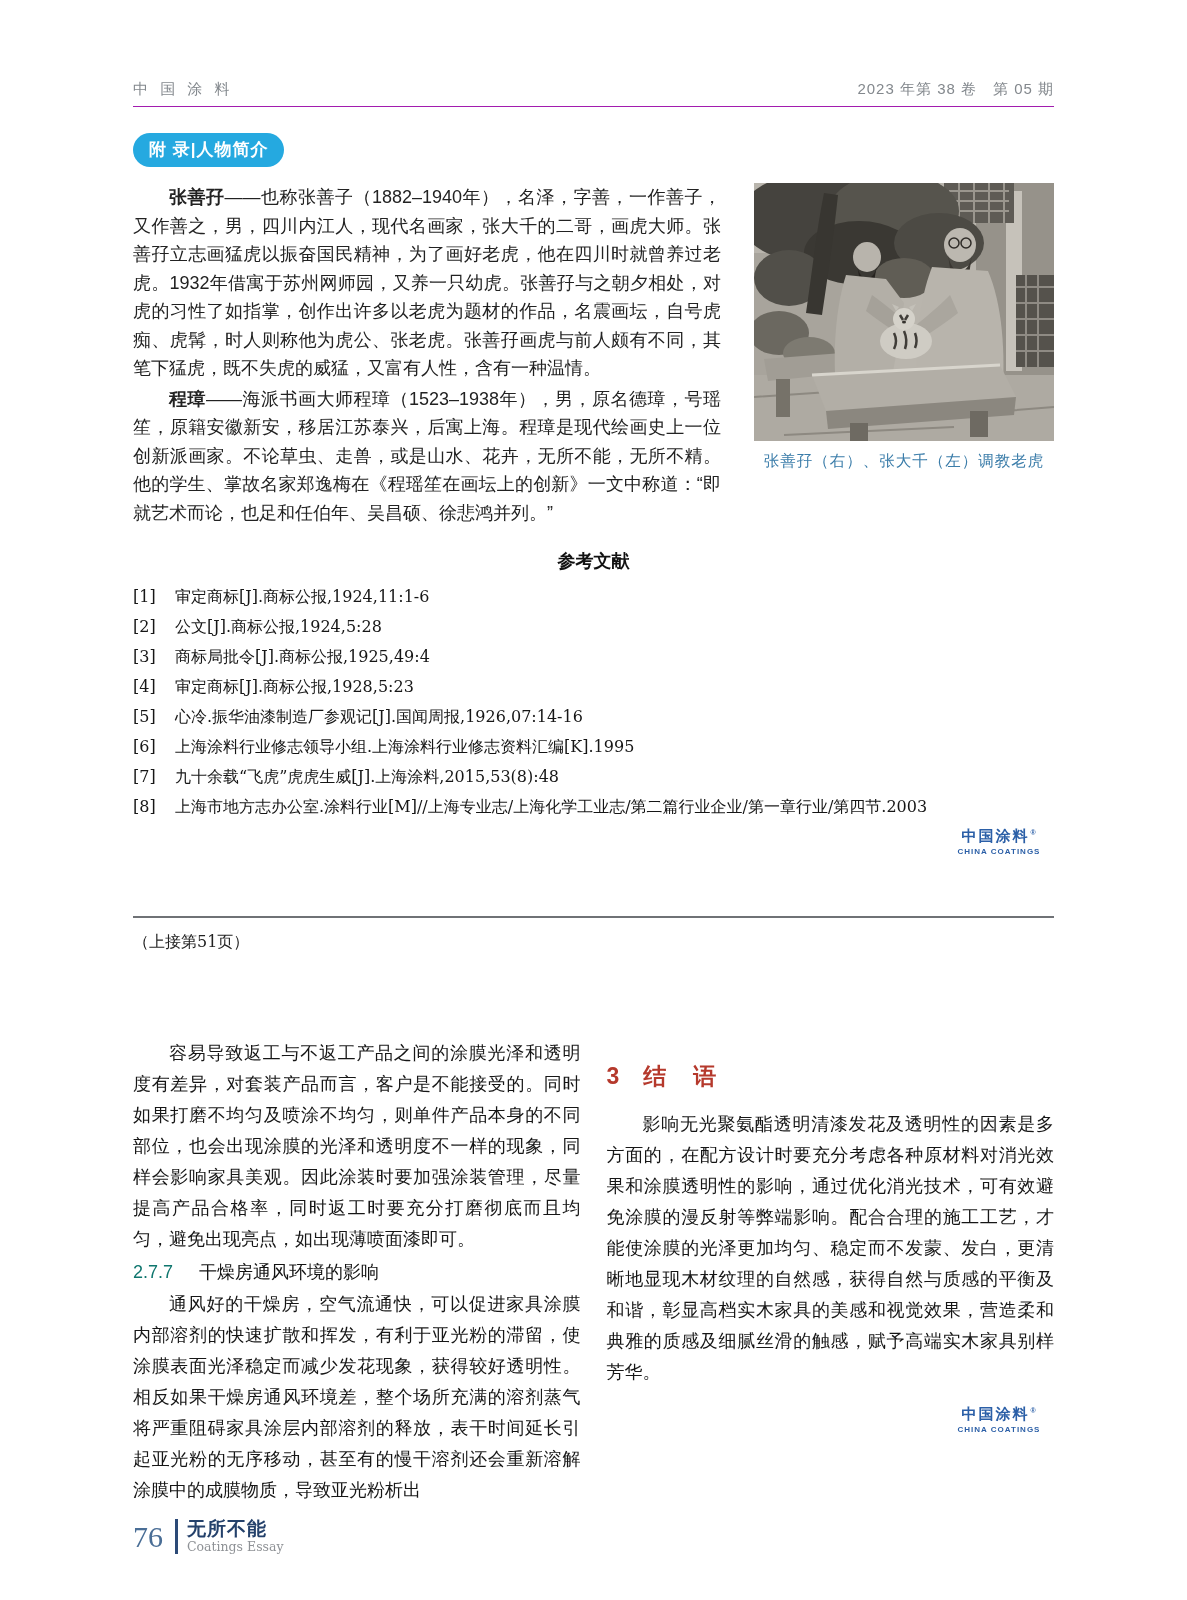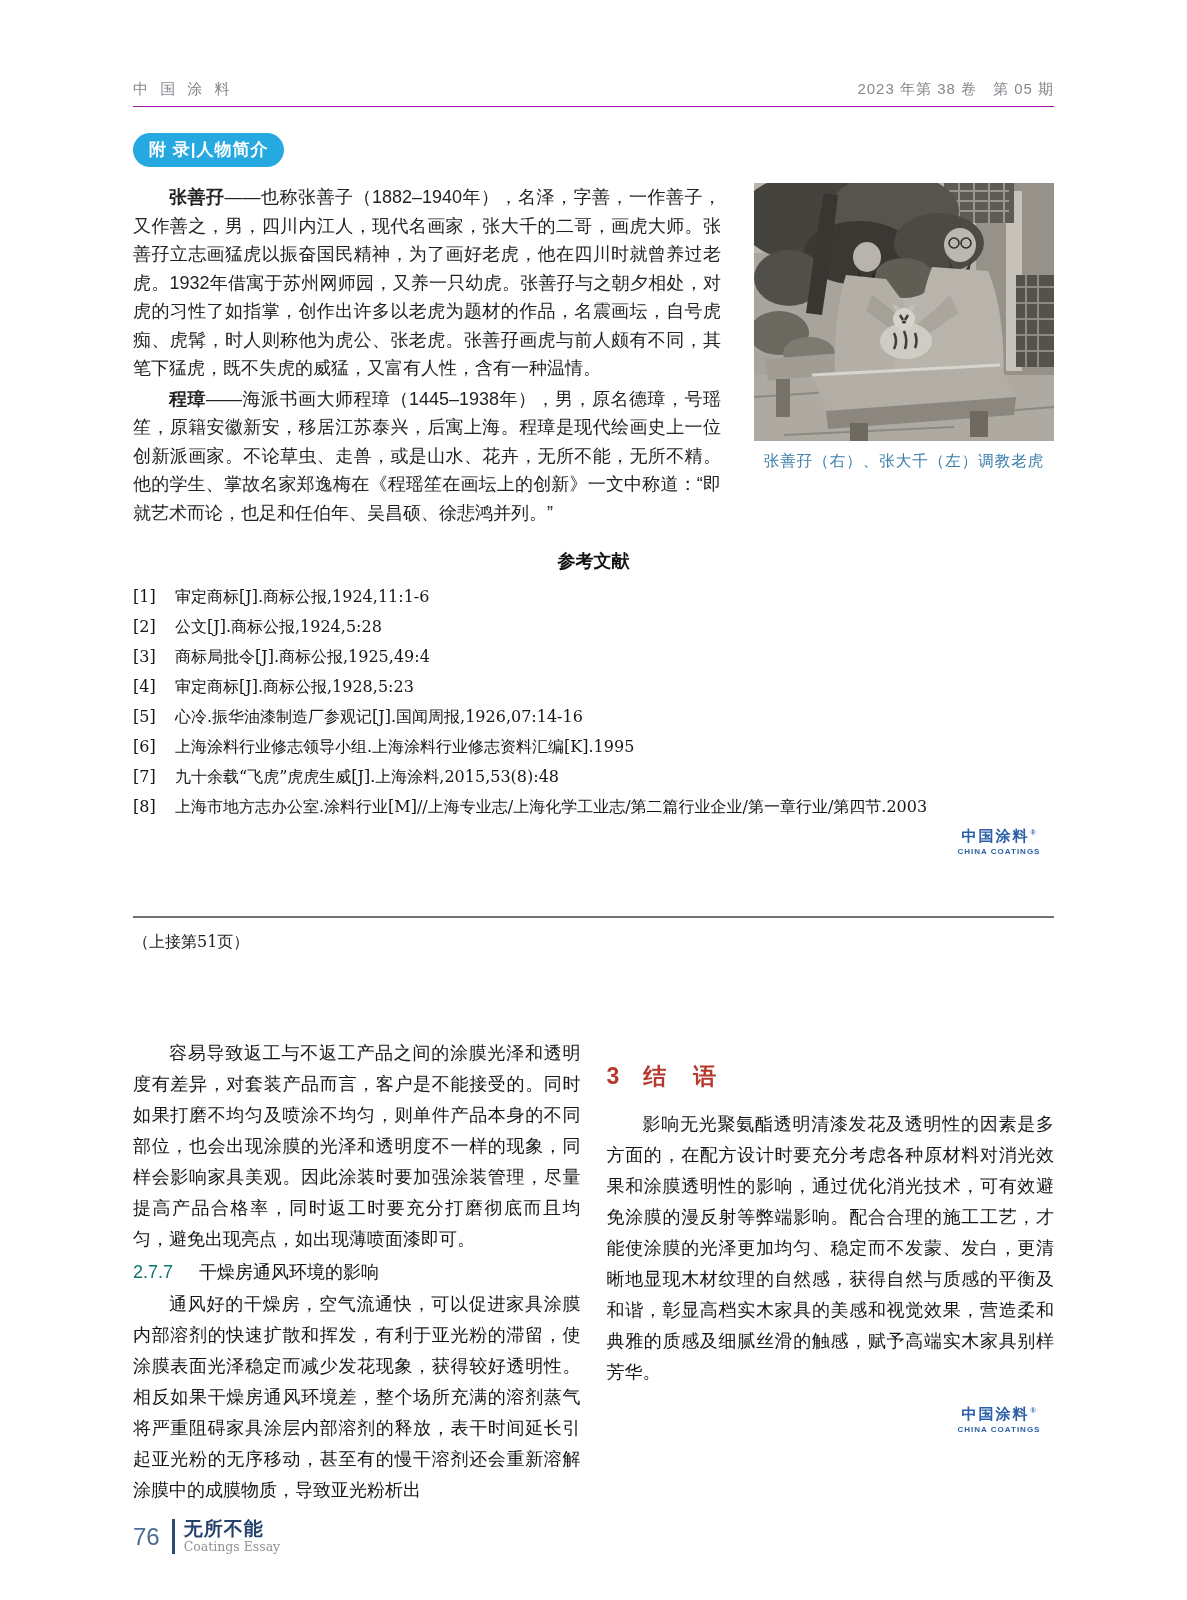--- a/index.html
+++ b/index.html
@@ -102,22 +102,22 @@
   .sechead { margin-top:24px; margin-bottom:16px; color:#b5392c; font-size:23px; font-weight:bold; }
   .sechead .num { margin-right:24px; }
   .sechead .txt { letter-spacing:2px; }
 
   
   .pagefoot {
     position:absolute; left:133px; bottom:46px;
     display:flex; align-items:center;
   }
   .pagefoot .pagenum {
-    color:#4a6e96; font-size:24px;
-    font-family:Liberation Sans, sans-serif;
+    color:#4a6e96; font-size:30px;
+    font-family:Liberation Serif, serif;
     margin-right:12px;
   }
   .pagefoot .colblock { border-left:3px solid #2c4a77; padding-left:9px; }
   .pagefoot .col-cn { color:#24416b; font-weight:bold; font-size:19px; letter-spacing:1px; line-height:20px; }
   .pagefoot .col-en {
     color:#8f9296; font-size:12.5px; line-height:15px;
     font-family:"DejaVu Serif","Liberation Serif",serif;
   }
 </style>
 </head>
@@ -129,21 +129,21 @@
     <div class="pagehead">
       <span class="jname">中 国 涂 料</span>
       <span class="issue">2023 年第 38 卷　第 05 期</span>
     </div>
 
     <div class="badge">附 录|人物简介</div>
 
     <div class="bio-row">
       <div class="bio-text">
         <p><b>张善孖</b><span>——也称张善子（1882–1940年），名泽，字善，一作善子，又作善之，男，四川内江人，现代名画家，张大千的二哥，画虎大师。张善孖立志画猛虎以振奋国民精神，为了画好老虎，他在四川时就曾养过老虎。1932年借寓于苏州网师园，又养一只幼虎。张善孖与之朝夕相处，对虎的习性了如指掌，创作出许多以老虎为题材的作品，名震画坛，自号虎痴、虎髯，时人则称他为虎公、张老虎。张善孖画虎与前人颇有不同，其笔下猛虎，既不失虎的威猛，又富有人性，含有一种温情。</span></p>
-        <p><b>程璋</b><span>——海派书画大师程璋（1445–1938年），男，原名德璋，号瑶笙，原籍安徽新安，移居江苏泰兴，后寓上海。程璋是现代绘画史上一位创新派画家。不论草虫、走兽，或是山水、花卉，无所不能，无所不精。他的学生、掌故名家郑逸梅在《程瑶笙在画坛上的创新》一文中称道：“即就艺术而论，也足和任伯年、吴昌硕、徐悲鸿并列。”</span></p>
+        <p><b>程璋</b><span>——海派书画大师程璋（1523–1938年），男，原名德璋，号瑶笙，原籍安徽新安，移居江苏泰兴，后寓上海。程璋是现代绘画史上一位创新派画家。不论草虫、走兽，或是山水、花卉，无所不能，无所不精。他的学生、掌故名家郑逸梅在《程瑶笙在画坛上的创新》一文中称道：“即就艺术而论，也足和任伯年、吴昌硕、徐悲鸿并列。”</span></p>
       </div>
 
       <figure class="photo-block">
         <div class="photo">
           <svg width="300" height="258" viewBox="0 0 300 258" xmlns="http://www.w3.org/2000/svg">
 
             <rect width="300" height="258" fill="#b9b5ad"></rect>
 
             <rect x="0" y="70" width="120" height="130" fill="#a8a49c"></rect>
             <rect x="222" y="0" width="78" height="200" fill="#96928a"></rect>

